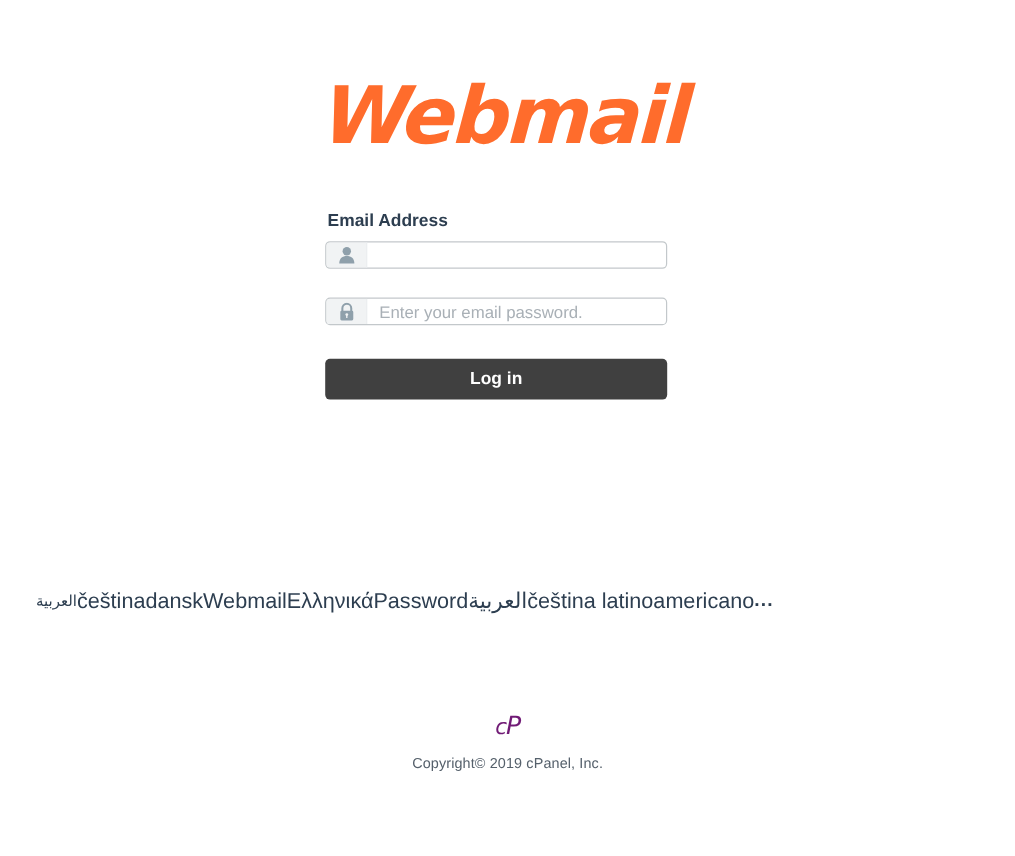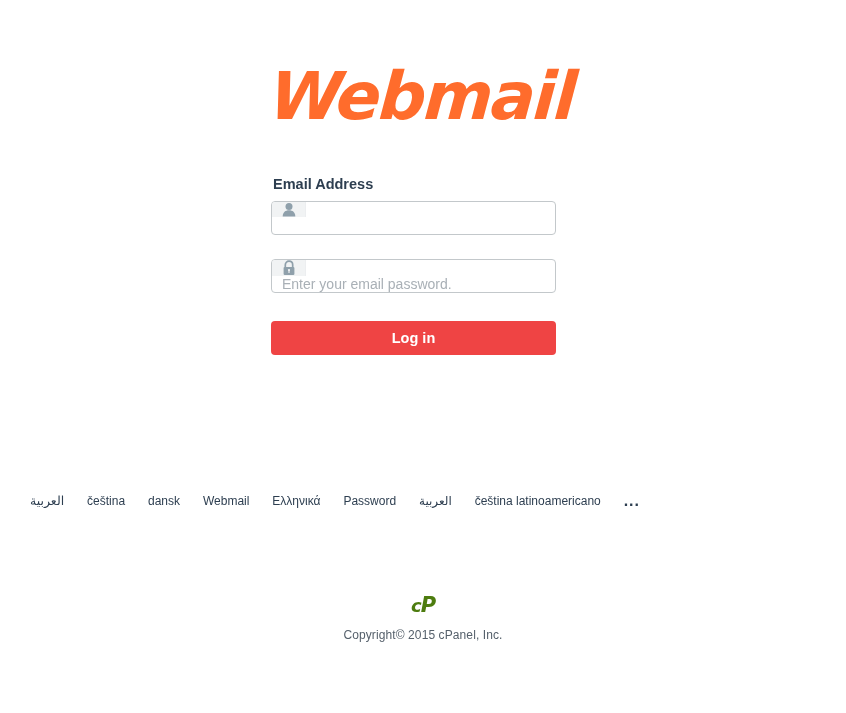--- a/index.html
+++ b/index.html
@@ -52,27 +52,26 @@
   .field-label {
     font-size: 14.5px;
     font-weight: 600;
     color: #2d3e50;
     margin: 0 0 8px 2px;
     line-height: 1.2;
   }
   .input-group {
     display: flex;
     align-items: stretch;
-    height: 34px;
+    height: 23px;
     border: 1px solid #c3c8cb;
     border-radius: 4px;
     background: #ffffff;
     overflow: hidden;
     box-sizing: border-box;
-    flex-direction: column;
   }
   .input-icon {
     width: 33px;
     min-width: 33px;
     background: #f1f3f4;
     border-right: 1px solid #eceef0;
     display: flex;
     align-items: center;
     justify-content: center;
   }
@@ -93,21 +92,21 @@
 
   .spacer-1 { height: 24px; }
   .spacer-2 { height: 28px; }
 
   .login-btn {
     display: block;
     width: 285px;
     height: 34px;
     border: none;
     border-radius: 4px;
-    background: #ef4444;
+    background: #404040;
     color: #ffffff;
     font-family: "Liberation Sans", sans-serif;
     font-size: 14.5px;
     font-weight: 700;
     cursor: pointer;
     padding: 0;
     line-height: 34px;
   }
 
   
@@ -116,21 +115,21 @@
     top: 490px;
     left: 0;
     width: 670px;
     display: flex;
     align-items: center;
     justify-content: space-between;
     padding: 0 30px;
     box-sizing: border-box;
   }
   .lang-link {
-    font-size: 12px;
+    font-size: 18px;
     color: #2d3e50;
     text-decoration: none;
     white-space: nowrap;
     cursor: pointer;
     line-height: 22px;
   }
   .lang-link.rtl { direction: rtl; font-size: 12.5px; }
   .lang-more {
     font-size: 16px;
     font-weight: 700;
@@ -144,23 +143,23 @@
   .footer {
     position: absolute;
     top: 595px;
     left: 0;
     width: 846px;
     text-align: center;
   }
   .cp-logo {
     font-family: "DejaVu Sans", sans-serif;
     font-size: 21px;
-    font-weight: 700;
+    font-weight: 400;
     font-style: italic;
-    color: #4d7c0f;
+    color: #701a75;
     letter-spacing: -1px;
     line-height: 1;
     display: inline-block;
   }
   .cp-logo .c { font-size: 18px; }
   .copyright {
     margin-top: 12px;
     font-size: 12px;
     color: #55606b;
     letter-spacing: 0.1px;
@@ -214,16 +213,16 @@
     <a class="lang-link" href="#">Webmail</a>
     <a class="lang-link" href="#">Ελληνικά</a>
     <a class="lang-link" href="#">Password</a>
     <a class="lang-link" href="#">العربية</a>
     <a class="lang-link" href="#">čeština latinoamericano</a>
     <span class="lang-more">...</span>
   </div>
 
   <div class="footer">
     <div class="cp-logo"><span class="c">c</span><span>P</span></div>
-    <div class="copyright">Copyright© 2015 cPanel, Inc.</div>
+    <div class="copyright">Copyright© 2019 cPanel, Inc.</div>
   </div>
 
 </div>
 
 </body></html>

